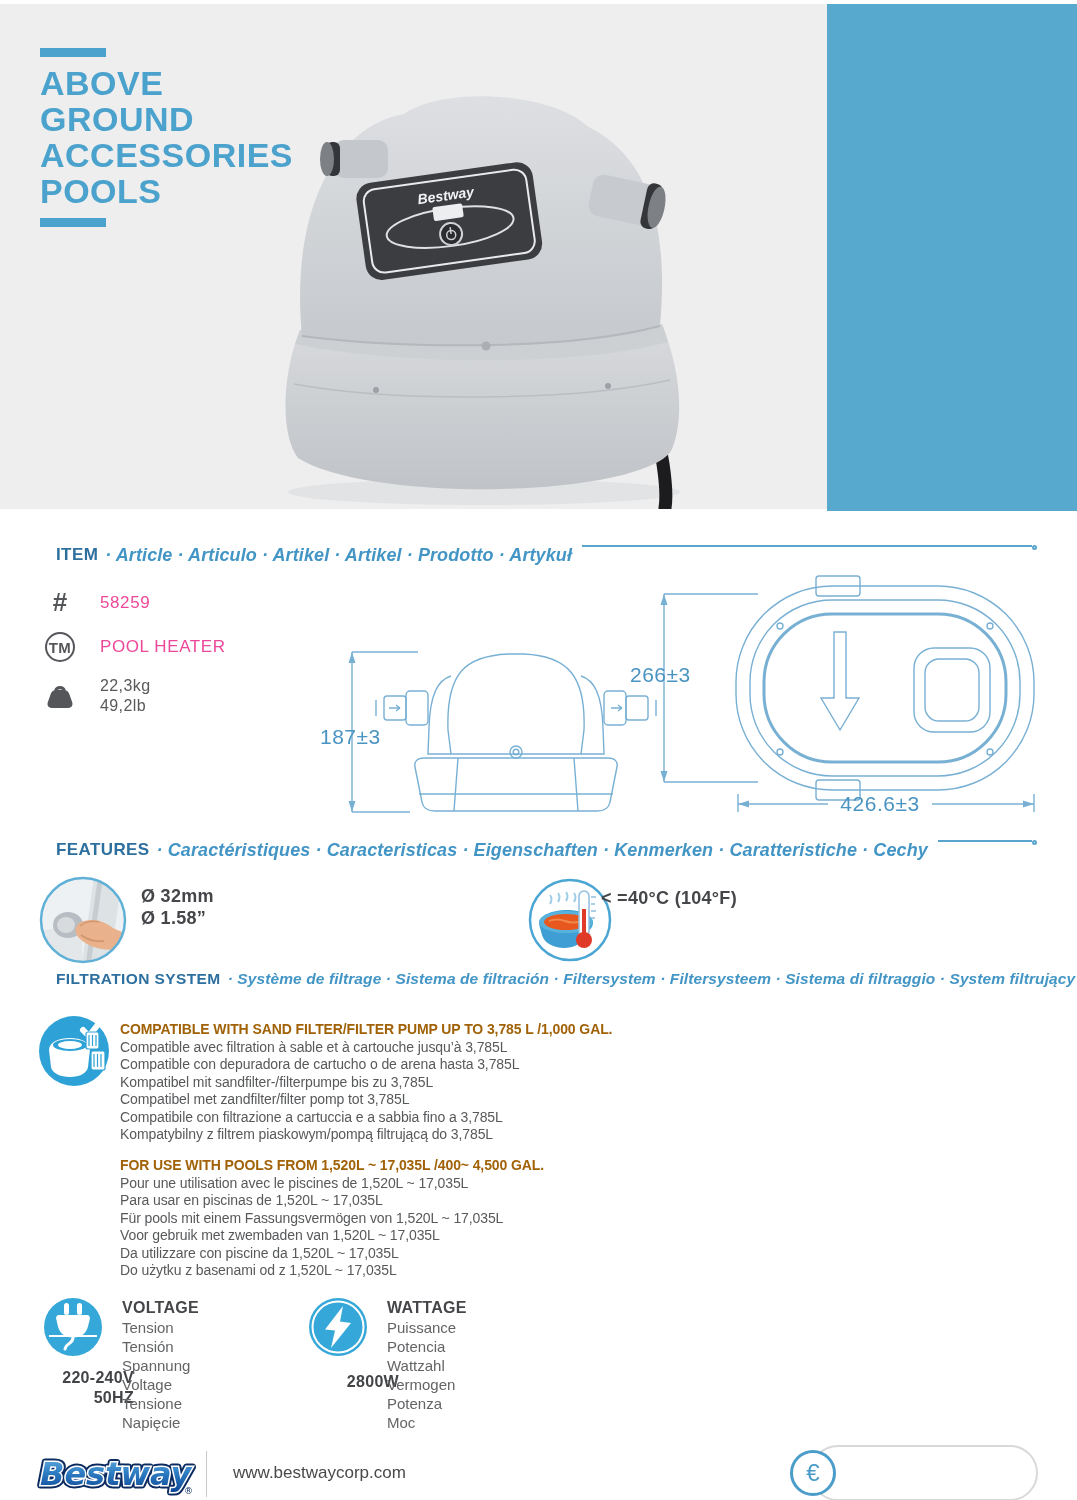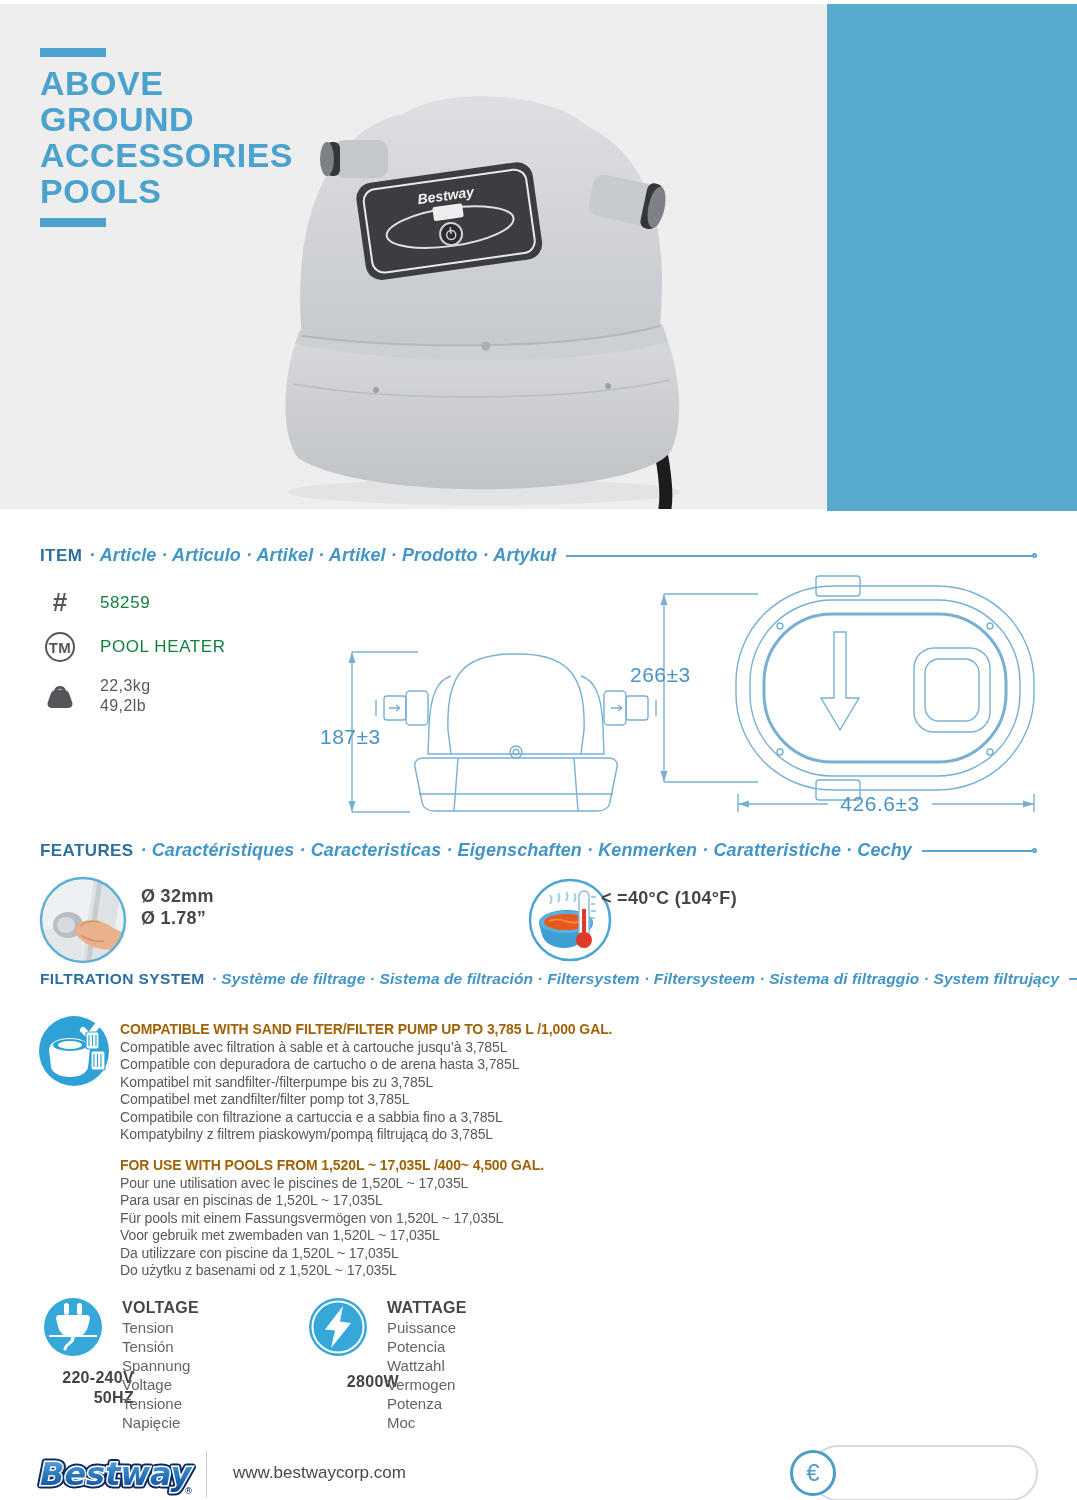--- a/index.html
+++ b/index.html
@@ -10,33 +10,33 @@
   .hero-gray { position:absolute; left:0; top:0; width:827px; height:505px; background:#eeeeee; }
   .hero-blue { position:absolute; left:827px; top:0; width:250px; height:507px; background:#57a9ce; }
   .hero-title { position:absolute; left:40px; top:44px; z-index:3; }
   .accent-bar { width:66px; height:9px; background:#4ba2cd; }
   .accent-bar.top { margin-bottom:8px; }
   .accent-bar.bottom { margin-top:9px; }
   .hero-line { font-size:34px; font-weight:bold; color:#4ba2cd; line-height:36px; letter-spacing:.5px; }
   .product-photo { position:absolute; left:272px; top:80px; z-index:2; }
 
   
-  .section-header { position:absolute; left:40px; right:40px; display:flex; align-items:center; white-space:nowrap; }
+  .section-header { position:absolute; left:56px; right:40px; display:flex; align-items:flex-start; white-space:nowrap; }
   .sh-label { font-weight:bold; font-size:17px; color:#2d6f9e; letter-spacing:.4px; }
   .sh-trans { font-weight:bold; font-style:italic; font-size:18px; color:#4295c5; margin-left:7px; letter-spacing:.1px; }
   .sh-line { flex:1; border-top:2px solid #5aa5cd; margin-left:10px; min-width:14px; }
   .sh-dot { width:5px; height:5px; border:2px solid #5aa5cd; border-radius:50%; background:#fff; }
   .section-header.small .sh-label, .section-header.small .sh-trans { font-size:15.5px; }
 
   
   .item-row { position:absolute; left:44px; display:flex; align-items:center; gap:24px; color:#58595b; }
   .item-icon-wrap { width:32px; display:flex; justify-content:center; align-items:center; }
   .hash-glyph { font-size:26px; font-weight:bold; color:#55565a; }
   .tm-circle { width:30px; height:30px; border:2.5px solid #55565a; border-radius:50%; display:flex; align-items:center; justify-content:center; font-size:15px; font-weight:bold; color:#55565a; letter-spacing:.5px; }
-  .item-value { font-size:17px; letter-spacing:.6px; color:#15803d; }
+  .item-value { font-size:17px; letter-spacing:.6px; color:#ec4899; }
   .weight-lines { font-size:16px; line-height:20px; letter-spacing:.4px; }
 
   .dim-drawing { position:absolute; }
   .dim-text { font-size:21px; fill:#4a94c2; letter-spacing:.5px; }
 
   
   .feature-icon { position:absolute; }
   .feature-text { position:absolute; font-size:18px; font-weight:bold; color:#454649; line-height:22px; letter-spacing:.3px; }
 
   
@@ -245,21 +245,21 @@
       <ellipse cx="30" cy="50" rx="15" ry="13" fill="#b7bdc2"></ellipse>
       <ellipse cx="28" cy="50" rx="9" ry="8" fill="#d8dbde"></ellipse>
       <path d="M88,72 C72,78 52,74 41,63 C35,57 37,48 46,46 C58,43 67,47 75,53 L90,60 Z" fill="#e9b28c"></path>
       <path d="M43,60 C50,65 59,67 66,66" stroke="#d19870" stroke-width="2" fill="none"></path>
       <path d="M42,51 C46,47 54,45 61,47" stroke="#d19870" stroke-width="1.5" fill="none"></path>
     </g>
     <circle cx="45" cy="45" r="42" fill="none" stroke="#5fb0d6" stroke-width="2.5"></circle>
   </svg>
   <div class="feature-text" style="left:141px; top:881px">
     <div>Ø 32mm</div>
-    <div>Ø 1.78”</div>
+    <div>Ø 1.58”</div>
   </div>
 
   <svg class="feature-icon" style="left:527px; top:873px" width="86" height="86" viewBox="0 0 86 86">
     <circle cx="43" cy="43" r="40" fill="#ffffff" stroke="#4ba6d4" stroke-width="2.5"></circle>
     <path d="M12,47 C12,38 26,33 40,33 C54,33 66,38 66,46 C66,51 61,55 55,57 L55,61 C55,67 46,71 37,71 C27,71 17,66 15,58 Z" fill="#3f9fd4"></path>
     <ellipse cx="39" cy="45" rx="27" ry="11" fill="#58b2de"></ellipse>
     <ellipse cx="39" cy="45" rx="22" ry="8" fill="#e8571d"></ellipse>
     <path d="M22,44 Q30,41 38,44 T55,44" stroke="#f0884c" stroke-width="2" fill="none"></path>
     <path d="M23,27 q3,-5 0,-9 M31,25 q3,-5 0,-9 M39,24 q3,-5 0,-9 M47,25 q3,-5 0,-9" stroke="#9fcde8" stroke-width="2" fill="none"></path>
     <rect x="52" y="14" width="10" height="46" rx="5" fill="#ffffff" stroke="#8fbedd" stroke-width="1.5"></rect>

